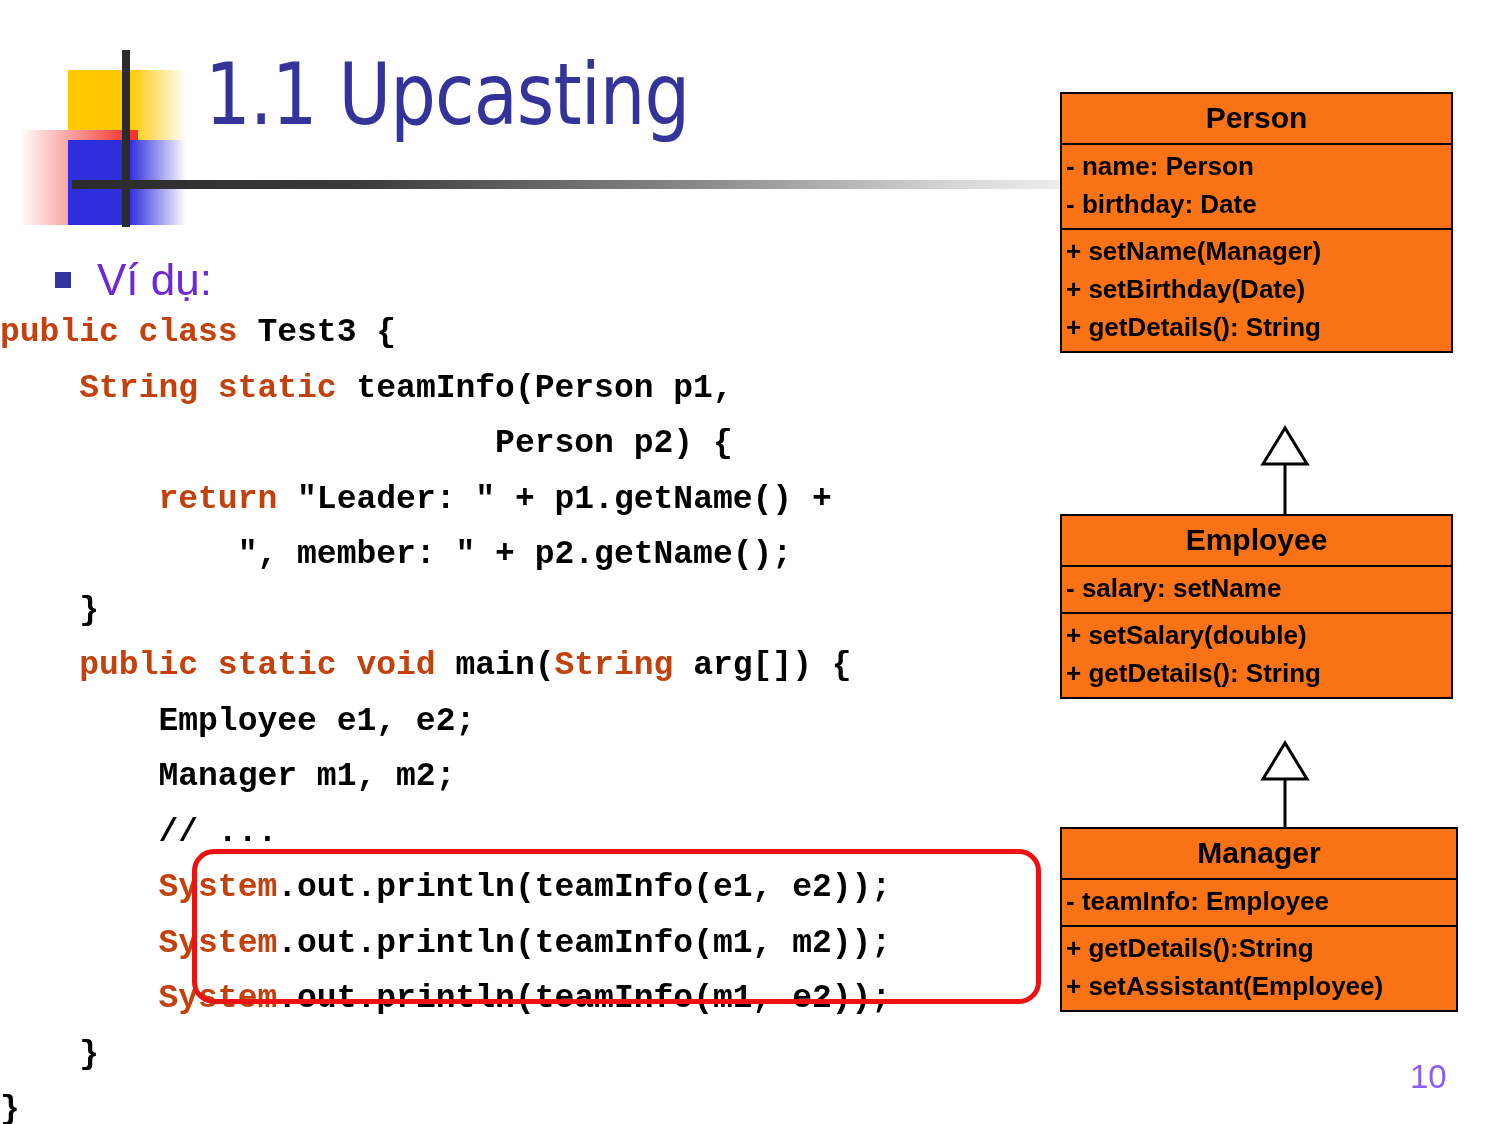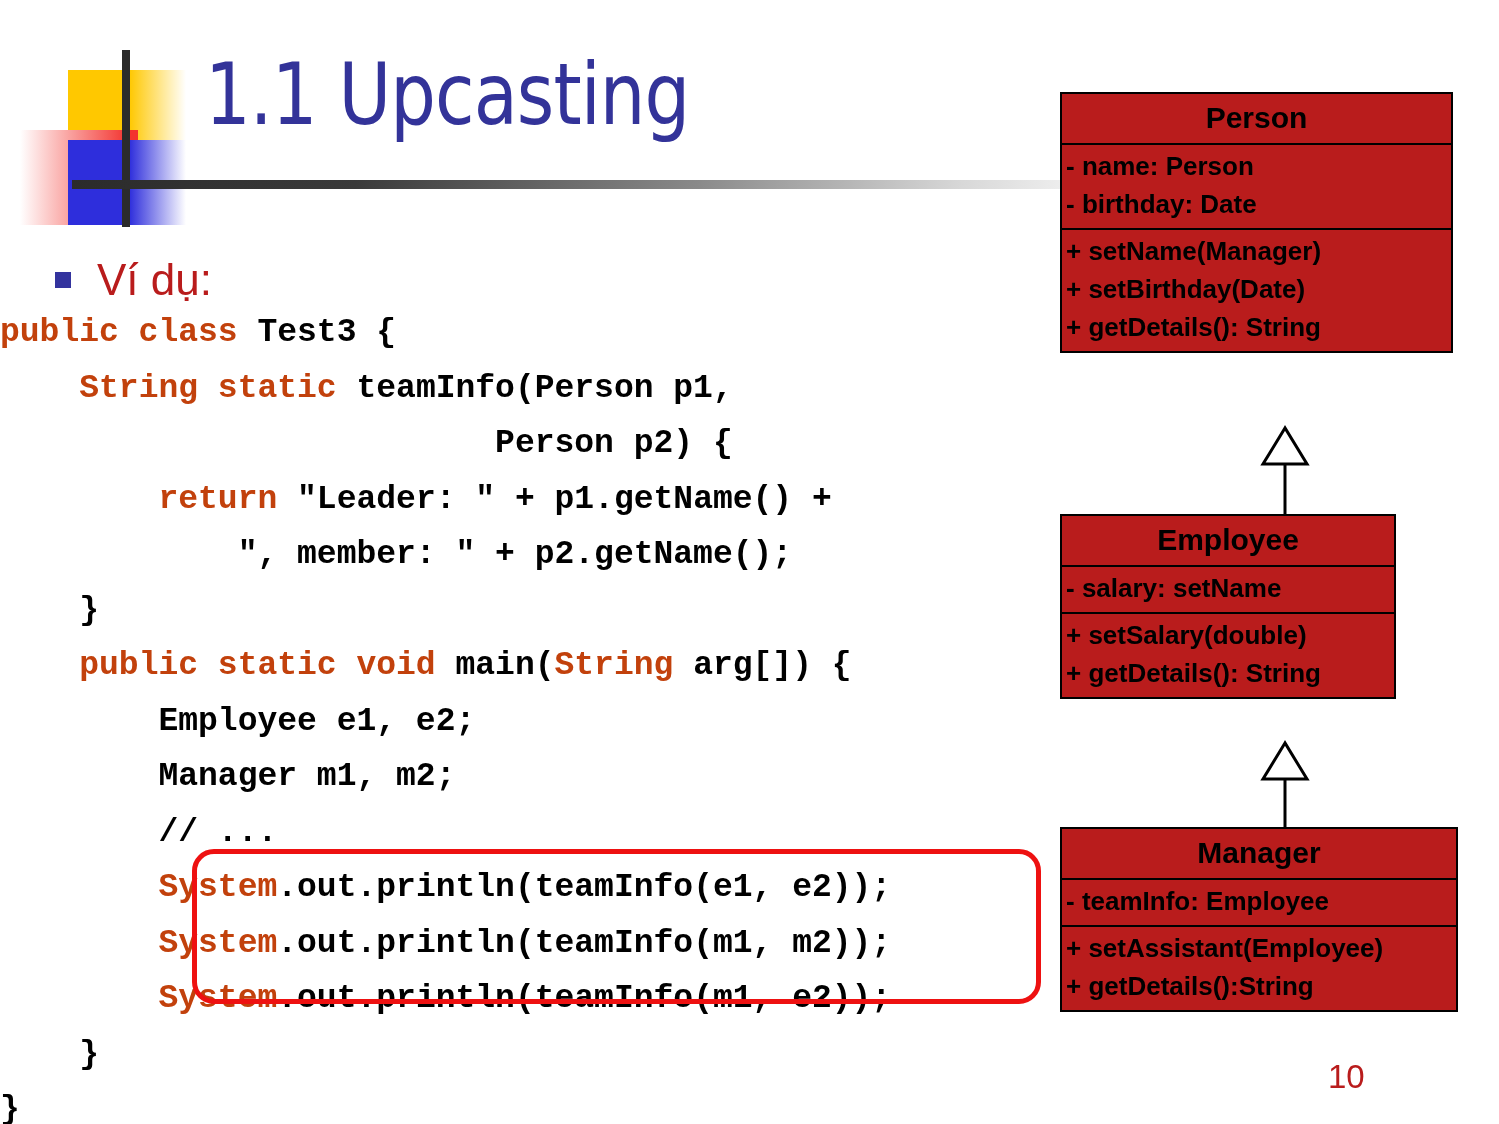--- a/index.html
+++ b/index.html
@@ -74,21 +74,21 @@
   }
   .bullet-square {
     width: 16px; height: 16px;
     background: #33339E;
     margin-right: 26px;
     flex: 0 0 auto;
   }
   .bullet-label {
     font-family: "Liberation Sans", sans-serif;
     font-size: 44px;
-    color: #b91c1c;
+    color: #6d28d9;
     line-height: 1;
     white-space: nowrap;
   }
 
   
   #code-block {
     position: absolute;
     left: 0px; top: 305px;
     width: 1060px;
     font-family: "Liberation Mono", "DejaVu Sans Mono", monospace;
@@ -118,21 +118,21 @@
   
   #uml-diagram {
     position: absolute;
     left: 1060px; top: 92px;
     width: 400px;
     height: 975px;
   }
   .uml-class {
     position: absolute;
     border: 2px solid #000000;
-    background: #b91c1c;
+    background: #f97316;
     box-sizing: border-box;
   }
   .uml-name {
     text-align: center;
     font-family: "Liberation Sans", sans-serif;
     font-weight: bold;
     font-size: 30px;
     color: #000000;
     padding: 8px 0 9px 0;
     border-bottom: 2px solid #000000;
@@ -146,37 +146,37 @@
   .uml-row {
     font-family: "Liberation Sans", sans-serif;
     font-weight: bold;
     font-size: 26px;
     color: #000000;
     padding: 4px 0 5px 4px;
     line-height: 1.12;
     white-space: nowrap;
   }
   #uml-person   { left: 0px;  top: 0px;   width: 393px; }
-  #uml-employee { left: 0px;  top: 422px; width: 336px; }
+  #uml-employee { left: 0px;  top: 422px; width: 393px; }
   #uml-manager  { left: 0px;  top: 735px; width: 398px; }
 
   .uml-arrow {
     position: absolute;
     overflow: visible;
   }
   #arrow-employee-person { left: 180px; top: 330px; }
   #arrow-manager-employee { left: 180px; top: 645px; }
 
   
   #page-number {
     position: absolute;
-    left: 1328px; top: 1058px;
+    left: 1410px; top: 1058px;
     font-family: "Liberation Sans", sans-serif;
     font-size: 33px;
-    color: #b91c1c;
+    color: #8b5cf6;
   }
 </style>
 </head>
 <body>
 
 <div id="slide-header">
   <div class="logo-yellow"></div>
   <div class="logo-red"></div>
   <div class="logo-blue"></div>
   <div class="logo-vbar"></div>
@@ -228,19 +228,19 @@
     <line x1="45" y1="95" x2="45" y2="40" stroke="#000000" stroke-width="3"></line>
     <polygon points="45,6 23,42 67,42" fill="#ffffff" stroke="#000000" stroke-width="3"></polygon>
   </svg>
 
   <div class="uml-class" id="uml-manager">
     <div class="uml-name">Manager</div>
     <div class="uml-section">
       <div class="uml-row">- teamInfo: Employee</div>
     </div>
     <div class="uml-section last">
+      <div class="uml-row">+ getDetails():String</div>
       <div class="uml-row">+ setAssistant(Employee)</div>
-      <div class="uml-row">+ getDetails():String</div>
     </div>
   </div>
 </div>
 
 <div id="page-number">10</div>
 
 </body></html>

